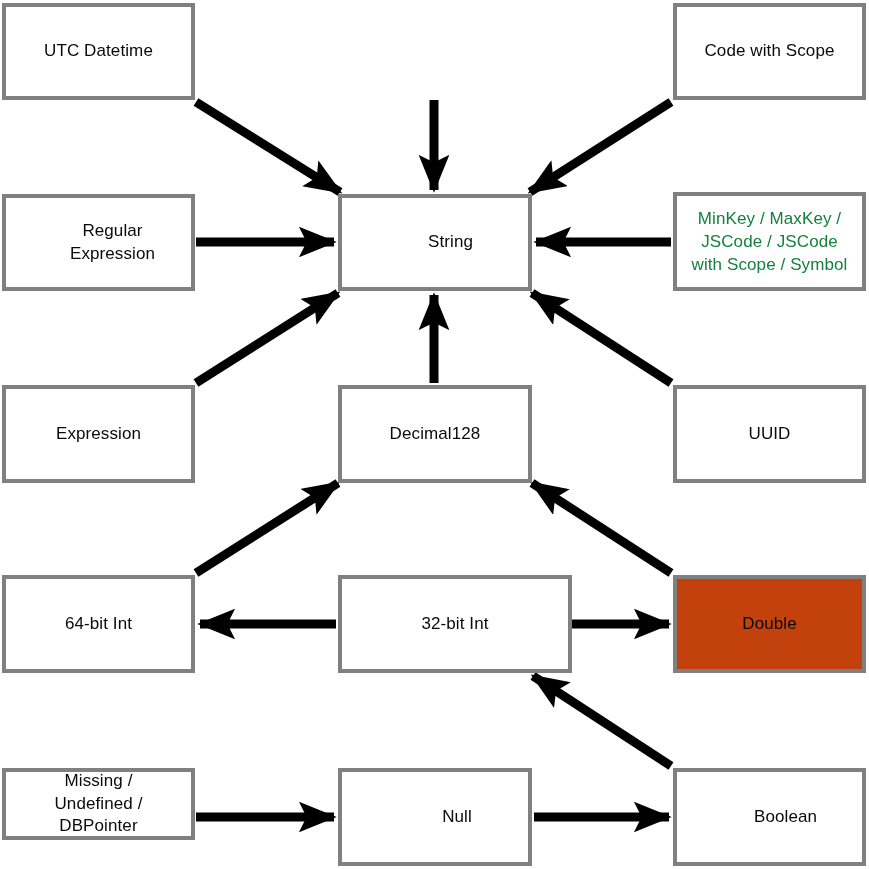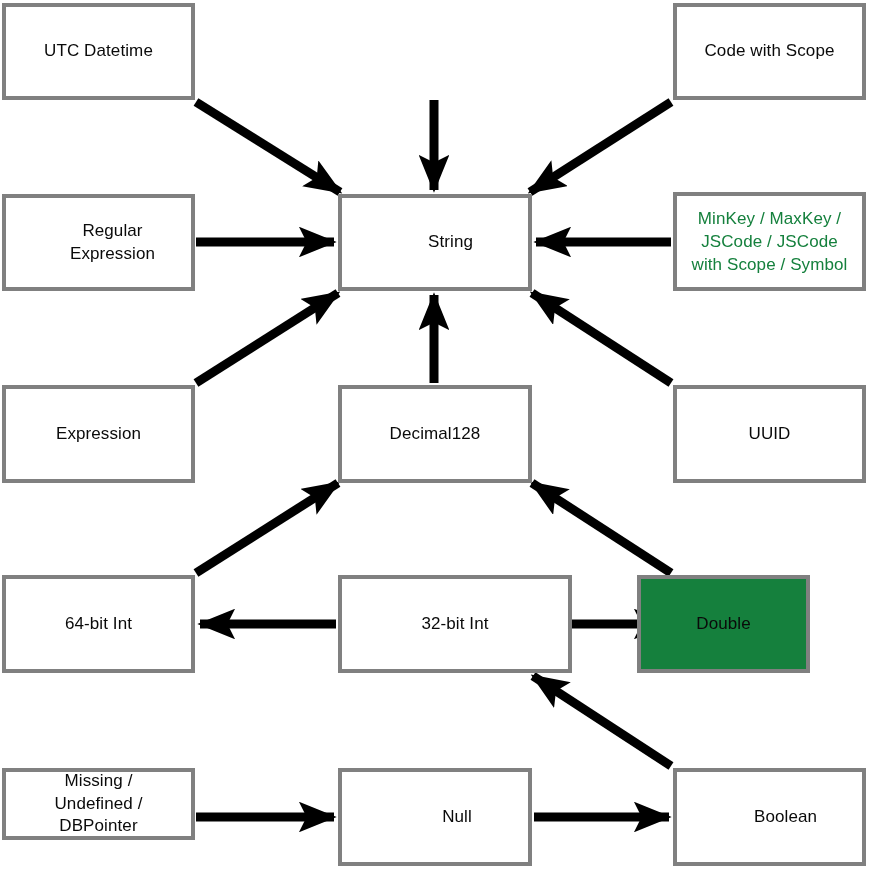--- a/index.html
+++ b/index.html
@@ -110,21 +110,21 @@
       </div>
       <div class="node" style="left: 673px; top: 385px; width: 193px; height: 98px; border-color: rgb(128, 128, 128); border-width: 4px; background: rgb(255, 255, 255);">
         <span class="node-label" style="color: rgb(10, 10, 10);">UUID</span>
       </div>
       <div class="node" style="left: 2px; top: 575px; width: 193px; height: 98px; border-color: rgb(128, 128, 128); border-width: 4px; background: rgb(255, 255, 255);">
         <span class="node-label" style="color: rgb(10, 10, 10); text-align: right;">64-bit Int</span>
       </div>
       <div class="node" style="left: 338px; top: 575px; width: 234px; height: 98px; border-color: rgb(128, 128, 128); border-width: 4px; background: rgb(255, 255, 255);">
         <span class="node-label" style="color: rgb(10, 10, 10);">32-bit Int</span>
       </div>
-      <div class="node" style="left: 637px; top: 575px; width: 173px; height: 98px; border-color: rgb(128, 128, 128); border-width: 4px; background: #15803d;">
+      <div class="node" style="left: 673px; top: 575px; width: 193px; height: 98px; border-color: rgb(128, 128, 128); border-width: 4px; background: #c2410c;">
         <span class="node-label" style="color: rgb(10, 10, 10);">Double</span>
       </div>
       <div class="node" style="left: 2px; top: 768px; width: 193px; height: 72px; border-color: rgb(128, 128, 128); border-width: 4px; background: rgb(255, 255, 255);">
         <span class="node-label" style="color: rgb(10, 10, 10);">Missing /
 Undefined /
 DBPointer</span>
       </div>
       <div class="node" style="left: 338px; top: 768px; width: 194px; height: 98px; border-color: rgb(128, 128, 128); border-width: 4px; background: rgb(255, 255, 255); padding-left: 44px;">
         <span class="node-label" style="color: rgb(10, 10, 10);">Null</span>
       </div>

